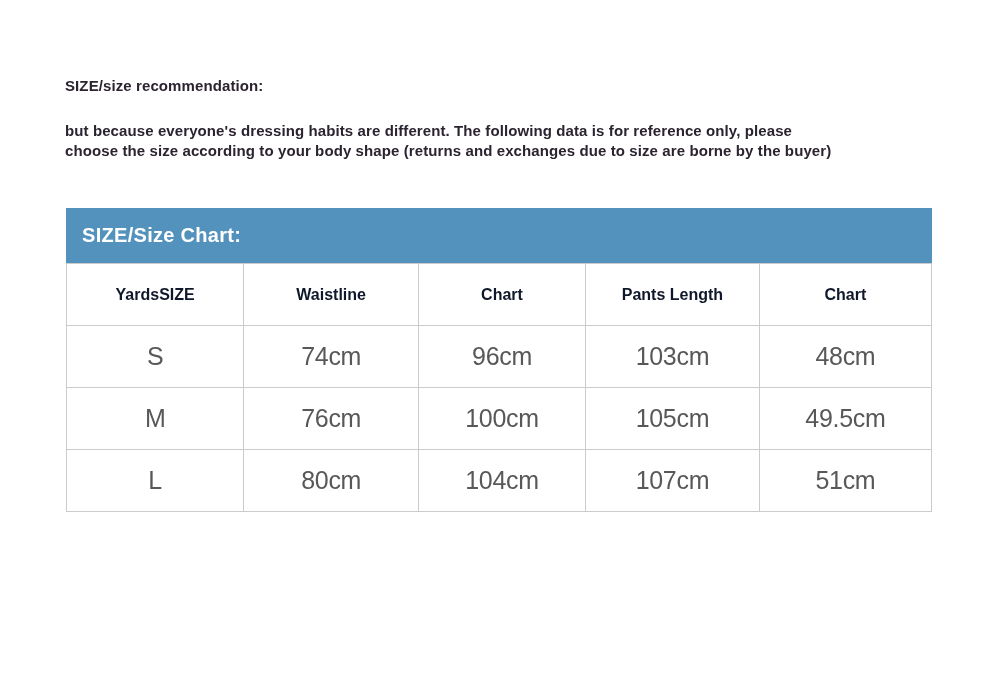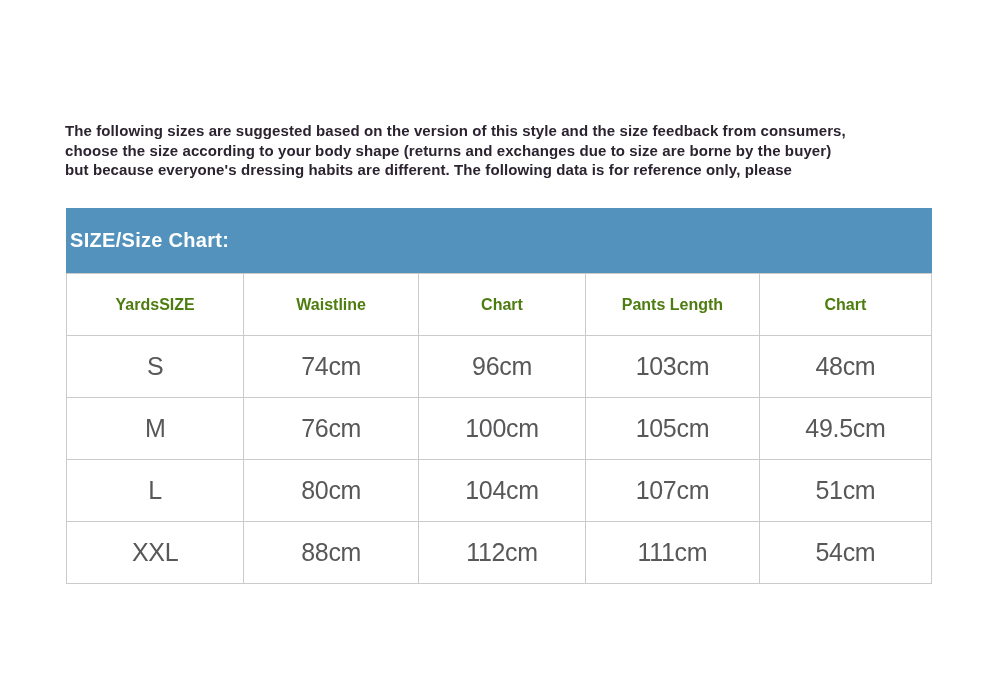--- a/index.html
+++ b/index.html
@@ -35,25 +35,25 @@
     line-height: 19.5px;
     letter-spacing: 0.1px;
   }
   .chart-wrap {
     position: absolute;
     left: 66px;
     top: 208px;
     width: 866px;
   }
   .chart-title-bar {
-    height: 65px;
+    height: 55px;
     background: #5292bc;
     display: flex;
     align-items: center;
-    padding-left: 4px;
+    padding-left: 16px;
     box-sizing: border-box;
   }
   .chart-title {
     color: #ffffff;
     font-size: 20px;
     font-weight: bold;
     letter-spacing: 0.3px;
   }
   table.size-table {
     width: 866px;
@@ -64,40 +64,40 @@
   table.size-table td {
     border: 1px solid #cbcbcb;
     text-align: center;
     vertical-align: middle;
     padding: 0;
   }
   table.size-table th {
     height: 61px;
     font-size: 16px;
     font-weight: bold;
-    color: #4d7c0f;
+    color: #0f172a;
   }
   table.size-table td {
     height: 61px;
     font-size: 25px;
     font-weight: normal;
     color: #58585a;
     letter-spacing: -0.3px;
   }
 </style>
 </head>
 <body>
 
 <div class="page">
 
+  <div class="heading">SIZE/size recommendation:</div>
 
   <div class="recommendation">
-    <div>The following sizes are suggested based on the version of this style and the size feedback from consumers,</div>
+    <div>but because everyone's dressing habits are different. The following data is for reference only, please</div>
     <div>choose the size according to your body shape (returns and exchanges due to size are borne by the buyer)</div>
-    <div>but because everyone's dressing habits are different. The following data is for reference only, please</div>
   </div>
 
   <div class="chart-wrap">
 
     <div class="chart-title-bar">
       <span class="chart-title">SIZE/Size Chart:</span>
     </div>
 
     <table class="size-table">
       <colgroup>
@@ -131,25 +131,18 @@
           <td>105cm</td>
           <td>49.5cm</td>
         </tr>
         <tr>
           <td>L</td>
           <td>80cm</td>
           <td>104cm</td>
           <td>107cm</td>
           <td>51cm</td>
         </tr>
-        <tr>
-          <td>XXL</td>
-          <td>88cm</td>
-          <td>112cm</td>
-          <td>111cm</td>
-          <td>54cm</td>
-        </tr>
       </tbody>
     </table>
 
   </div>
 
 </div>
 
 </body></html>

